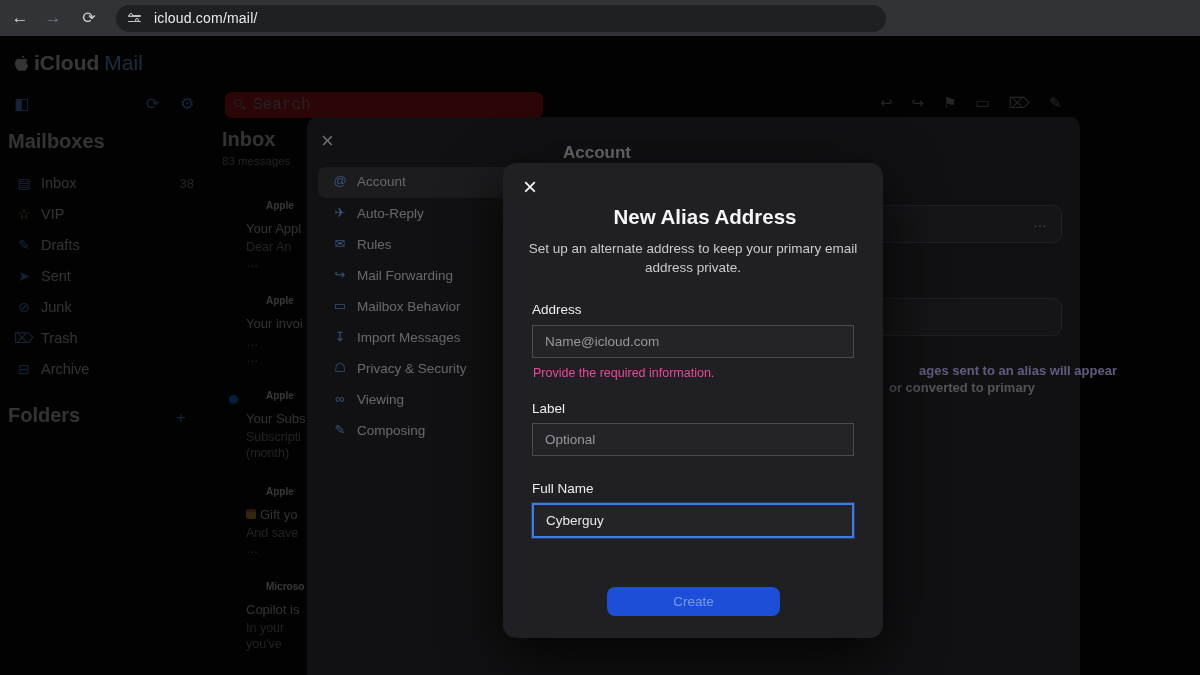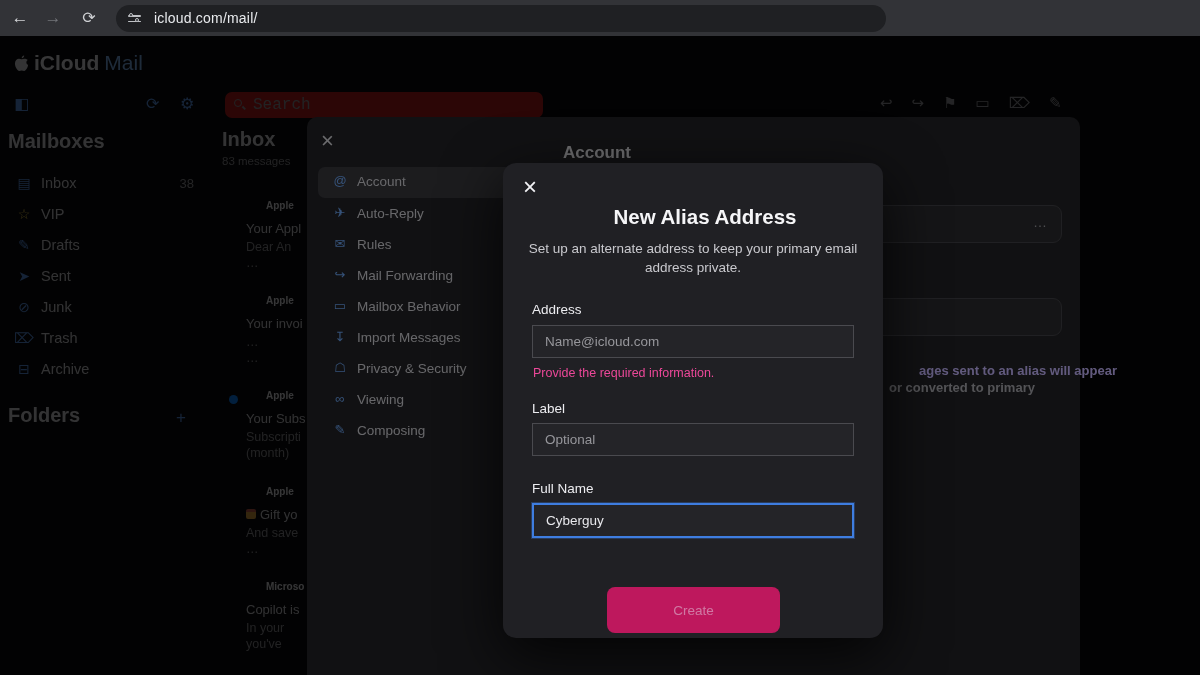--- a/index.html
+++ b/index.html
@@ -75,21 +75,21 @@
   
   .modal { position:absolute; left:503px; top:163px; width:380px; height:475px; background:#202024; border-radius:13px; z-index:5; box-shadow:0 18px 60px rgba(0,0,0,.8); }
   .modal-close { position:absolute; left:20px; top:12px; font-size:24px; color:#f2f2f5; line-height:24px; cursor:default; }
   .modal-title { position:absolute; left:0; top:42px; width:100%; text-align:center; font-size:20.5px; font-weight:700; color:#f5f5f7;margin-left:12px; }
   .modal-sub { position:absolute; left:24px; top:76px; width:332px; text-align:center; font-size:13.5px; line-height:19px; color:#c9c9ce; }
   .fld-label { position:absolute; left:29px; font-size:13.5px; color:#ececf0; }
   .fld { position:absolute; left:29px; width:322px; height:33px; background:#242428; border:1px solid #4a4a4f; border-radius:0; color:#e8e8ec; font-size:13.5px; padding-left:12px; outline:none; }
   .fld::placeholder { color:#96969b; }
   .fld.focused { border:2px solid #3e7de0; box-shadow:0 0 0 1px rgba(62,125,224,.3); height:35px; }
   .fld-error { position:absolute; left:30px; top:203px; font-size:12.5px; color:#ec4899; }
-  .create-btn { position:absolute; left:104px; top:424px; width:173px; height:46px; border:none; border-radius:8px; background:#be185d; color:rgba(230,238,248,.45); font-size:13.5px; font-family:inherit; }
+  .create-btn { position:absolute; left:104px; top:424px; width:173px; height:29px; border:none; border-radius:8px; background:#1d4ed8; color:rgba(230,238,248,.45); font-size:13.5px; font-family:inherit; }
 </style>
 </head>
 <body>
 
 <div class="stage">
 
   <div class="browser-bar">
     <span class="nav-ico ico-back">←</span>
     <span class="nav-ico ico-fwd">→</span>
     <span class="nav-ico ico-reload">⟳</span>

